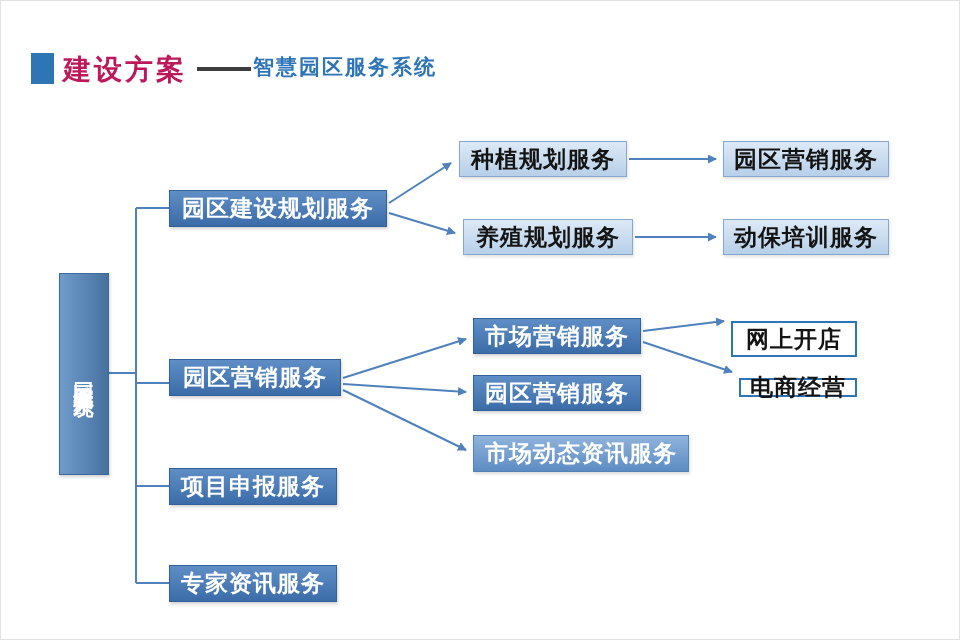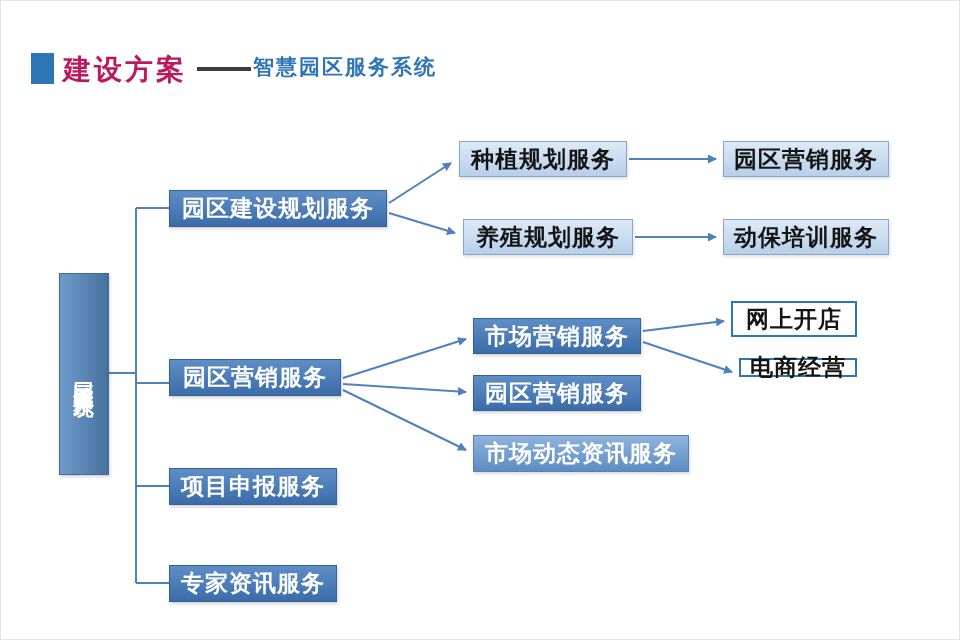--- a/index.html
+++ b/index.html
@@ -39,21 +39,21 @@
     background:linear-gradient(180deg,#dde9f6 0%,#b7cfe9 100%);
     color:#141414;border:1px solid #87a7cf;
     box-shadow:1px 2px 3px rgba(0,0,0,.12);
   }
   .soft{
     background:linear-gradient(180deg,#8fb3dc 0%,#5d8cc3 100%);
     color:#ffffff;border:1px solid #5681b6;
     box-shadow:1px 2px 3px rgba(0,0,0,.15);
   }
   .outline{
-    background:#ffffff;color:#141414;border:2px solid #2e75b6;
+    background:#ffffff;color:#141414;border:2px solid #2e75b6;margin-top:20px;
   }
   .root-box{
     position:absolute;left:58px;top:272px;width:48px;height:200px;
     display:flex;align-items:center;justify-content:center;
     background:linear-gradient(90deg,#6f9bcb 0%,#46719f 100%);
     border:1px solid #3f699a;box-shadow:1px 2px 3px rgba(0,0,0,.18);
   }
   .root-box span{
     writing-mode:vertical-rl;text-orientation:upright;
     color:#ffffff;font-weight:bold;font-size:20px;letter-spacing:2px;

